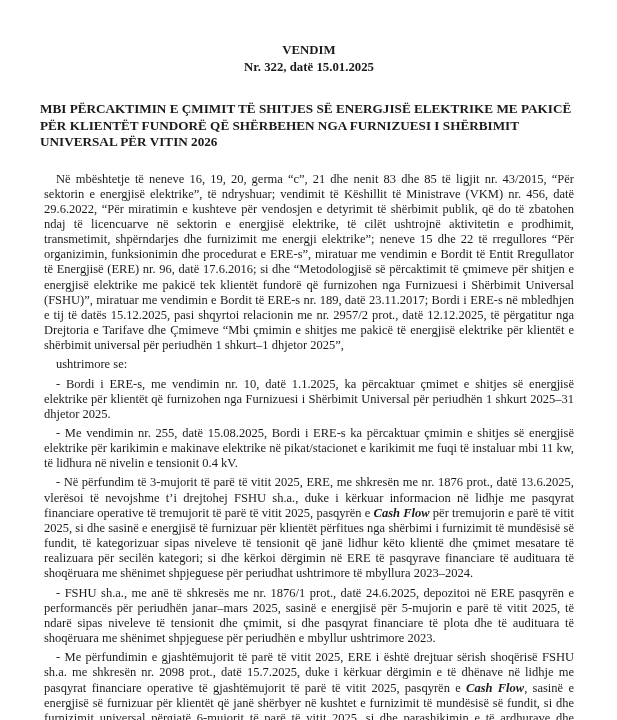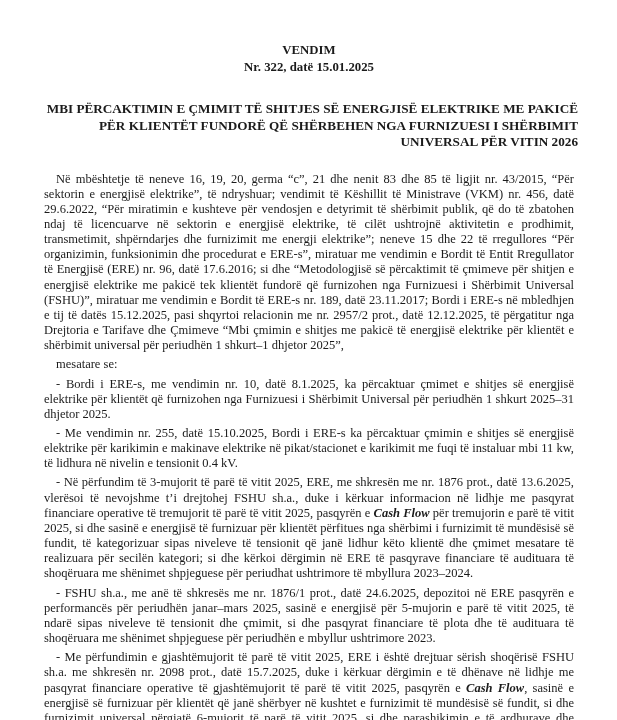--- a/index.html
+++ b/index.html
@@ -21,21 +21,21 @@
   .doc {
     padding: 42px 39px 0 40px;
   }
   .doc-header {
     text-align: center;
     font-weight: bold;
     font-size: 12.8px;
     line-height: 17px;
   }
   .doc-title {
-    text-align: right;
+    text-align: left;
     font-weight: bold;
     font-size: 13.2px;
     line-height: 16.5px;
     margin-top: 25px;
   }
   .doc-body {
     margin-top: 21px;
     font-size: 12.5px;
     line-height: 15.15px;
     text-align: justify;
@@ -54,21 +54,21 @@
 <div class="page">
   <div class="doc">
     <div class="doc-header">
       <div>VENDIM</div>
       <div>Nr. 322, datë 15.01.2025</div>
     </div>
     <div class="doc-title">MBI PËRCAKTIMIN E ÇMIMIT TË SHITJES SË ENERGJISË ELEKTRIKE ME PAKICË PËR KLIENTËT FUNDORË QË SHËRBEHEN NGA FURNIZUESI I SHËRBIMIT UNIVERSAL PËR VITIN 2026</div>
     <div class="doc-body">
 
     <div class="para"><span class="run">Në mbështetje të neneve 16, 19, 20, germa “c”, 21 dhe nenit 83 dhe 85 të ligjit nr. 43/2015, “Për sektorin e energjisë elektrike”, të ndryshuar; vendimit të Këshillit të Ministrave (VKM) nr. 456, datë 29.6.2022, “Për miratimin e kushteve për vendosjen e detyrimit të shërbimit publik, që do të zbatohen ndaj të licencuarve në sektorin e energjisë elektrike, të cilët ushtrojnë aktivitetin e prodhimit, transmetimit, shpërndarjes dhe furnizimit me energji elektrike”; neneve 15 dhe 22 të rregullores “Për organizimin, funksionimin dhe procedurat e ERE-s”, miratuar me vendimin e Bordit të Entit Rregullator të Energjisë (ERE) nr. 96, datë 17.6.2016; si dhe “Metodologjisë së përcaktimit të çmimeve për shitjen e energjisë elektrike me pakicë tek klientët fundorë që furnizohen nga Furnizuesi i Shërbimit Universal (FSHU)”, miratuar me vendimin e Bordit të ERE-s nr. 189, datë 23.11.2017; Bordi i ERE-s në mbledhjen e tij të datës 15.12.2025, pasi shqyrtoi relacionin me nr. 2957/2 prot., datë 12.12.2025, të përgatitur nga Drejtoria e Tarifave dhe Çmimeve “Mbi çmimin e shitjes me pakicë të energjisë elektrike për klientët e shërbimit universal për periudhën 1 shkurt–1 dhjetor 2025”,</span></div>
-        <div class="para"><span class="run">mesatare se:</span></div>
-        <div class="para"><span class="run">- Bordi i ERE-s, me vendimin nr. 10, datë 8.1.2025, ka përcaktuar çmimet e shitjes së energjisë elektrike për klientët që furnizohen nga Furnizuesi i Shërbimit Universal për periudhën 1 shkurt 2025–31 dhjetor 2025.</span></div>
-        <div class="para"><span class="run">- Me vendimin nr. 255, datë 15.10.2025, Bordi i ERE-s ka përcaktuar çmimin e shitjes së energjisë elektrike për karikimin e makinave elektrike në pikat/stacionet e karikimit me fuqi të instaluar mbi 11 kw, të lidhura në nivelin e tensionit 0.4 kV.</span></div>
+        <div class="para"><span class="run">ushtrimore se:</span></div>
+        <div class="para"><span class="run">- Bordi i ERE-s, me vendimin nr. 10, datë 1.1.2025, ka përcaktuar çmimet e shitjes së energjisë elektrike për klientët që furnizohen nga Furnizuesi i Shërbimit Universal për periudhën 1 shkurt 2025–31 dhjetor 2025.</span></div>
+        <div class="para"><span class="run">- Me vendimin nr. 255, datë 15.08.2025, Bordi i ERE-s ka përcaktuar çmimin e shitjes së energjisë elektrike për karikimin e makinave elektrike në pikat/stacionet e karikimit me fuqi të instaluar mbi 11 kw, të lidhura në nivelin e tensionit 0.4 kV.</span></div>
         <div class="para"><span class="run">- Në përfundim të 3-mujorit të parë të vitit 2025, ERE, me shkresën me nr. 1876 prot., datë 13.6.2025, vlerësoi të nevojshme t’i drejtohej FSHU sh.a., duke i kërkuar informacion në lidhje me pasqyrat financiare operative të tremujorit të parë të vitit 2025, pasqyrën e </span><span class="run italic">Cash Flow</span><span class="run"> për tremujorin e parë të vitit 2025, si dhe sasinë e energjisë të furnizuar për klientët përfitues nga shërbimi i furnizimit të mundësisë së fundit, të kategorizuar sipas niveleve të tensionit që janë lidhur këto klientë dhe çmimet mesatare të realizuara për secilën kategori; si dhe kërkoi dërgimin në ERE të pasqyrave financiare të audituara të shoqëruara me shënimet shpjeguese për periudhat ushtrimore të mbyllura 2023–2024.</span></div>
         <div class="para"><span class="run">- FSHU sh.a., me anë të shkresës me nr. 1876/1 prot., datë 24.6.2025, depozitoi në ERE pasqyrën e performancës për periudhën janar–mars 2025, sasinë e energjisë për 5-mujorin e parë të vitit 2025, të ndarë sipas niveleve të tensionit dhe çmimit, si dhe pasqyrat financiare të plota dhe të audituara të shoqëruara me shënimet shpjeguese për periudhën e mbyllur ushtrimore 2023.</span></div>
         <div class="para"><span class="run">- Me përfundimin e gjashtëmujorit të parë të vitit 2025, ERE i është drejtuar sërish shoqërisë FSHU sh.a. me shkresën nr. 2098 prot., datë 15.7.2025, duke i kërkuar dërgimin e të dhënave në lidhje me pasqyrat financiare operative të gjashtëmujorit të parë të vitit 2025, pasqyrën e </span><span class="run italic">Cash Flow</span><span class="run">, sasinë e energjisë së furnizuar për klientët që janë shërbyer në kushtet e furnizimit të mundësisë së fundit, si dhe furnizimit universal përgjatë 6-mujorit të parë të vitit 2025, si dhe parashikimin e të ardhurave dhe shpenzimeve për periudhën e mbetur të vitit 2025.</span></div>
       </div>
   </div>
 </div>
 
 </body></html>

